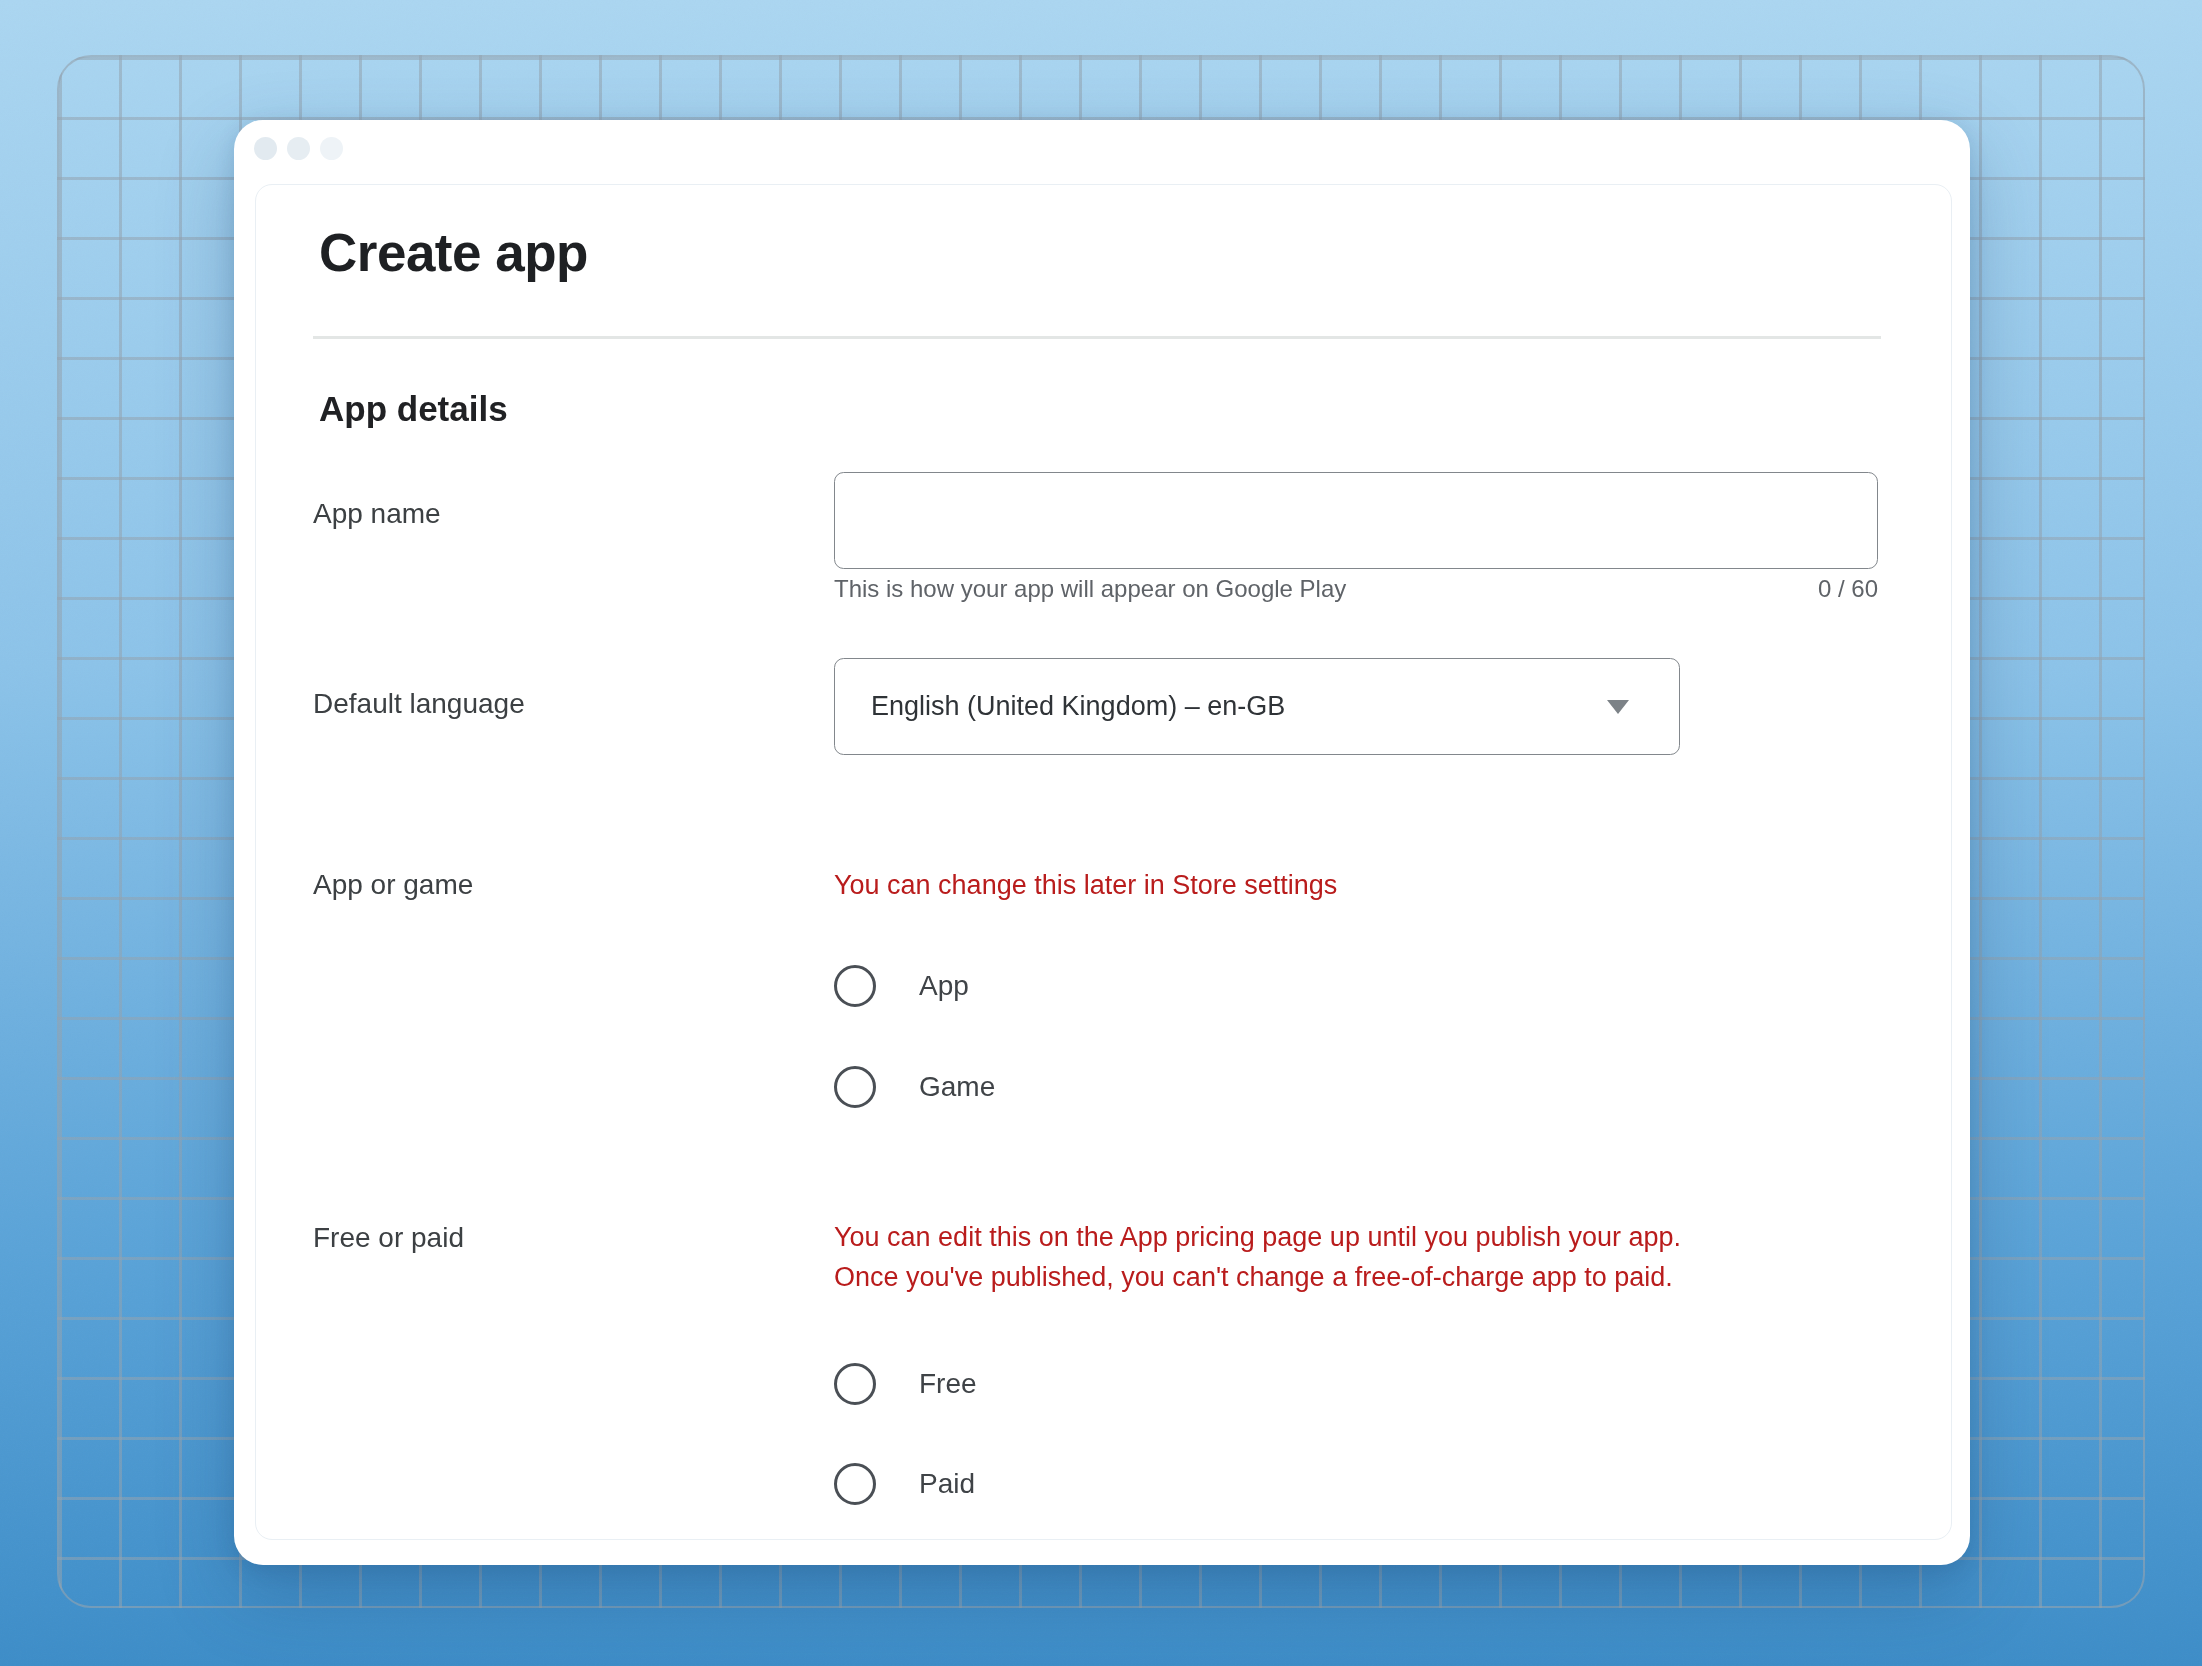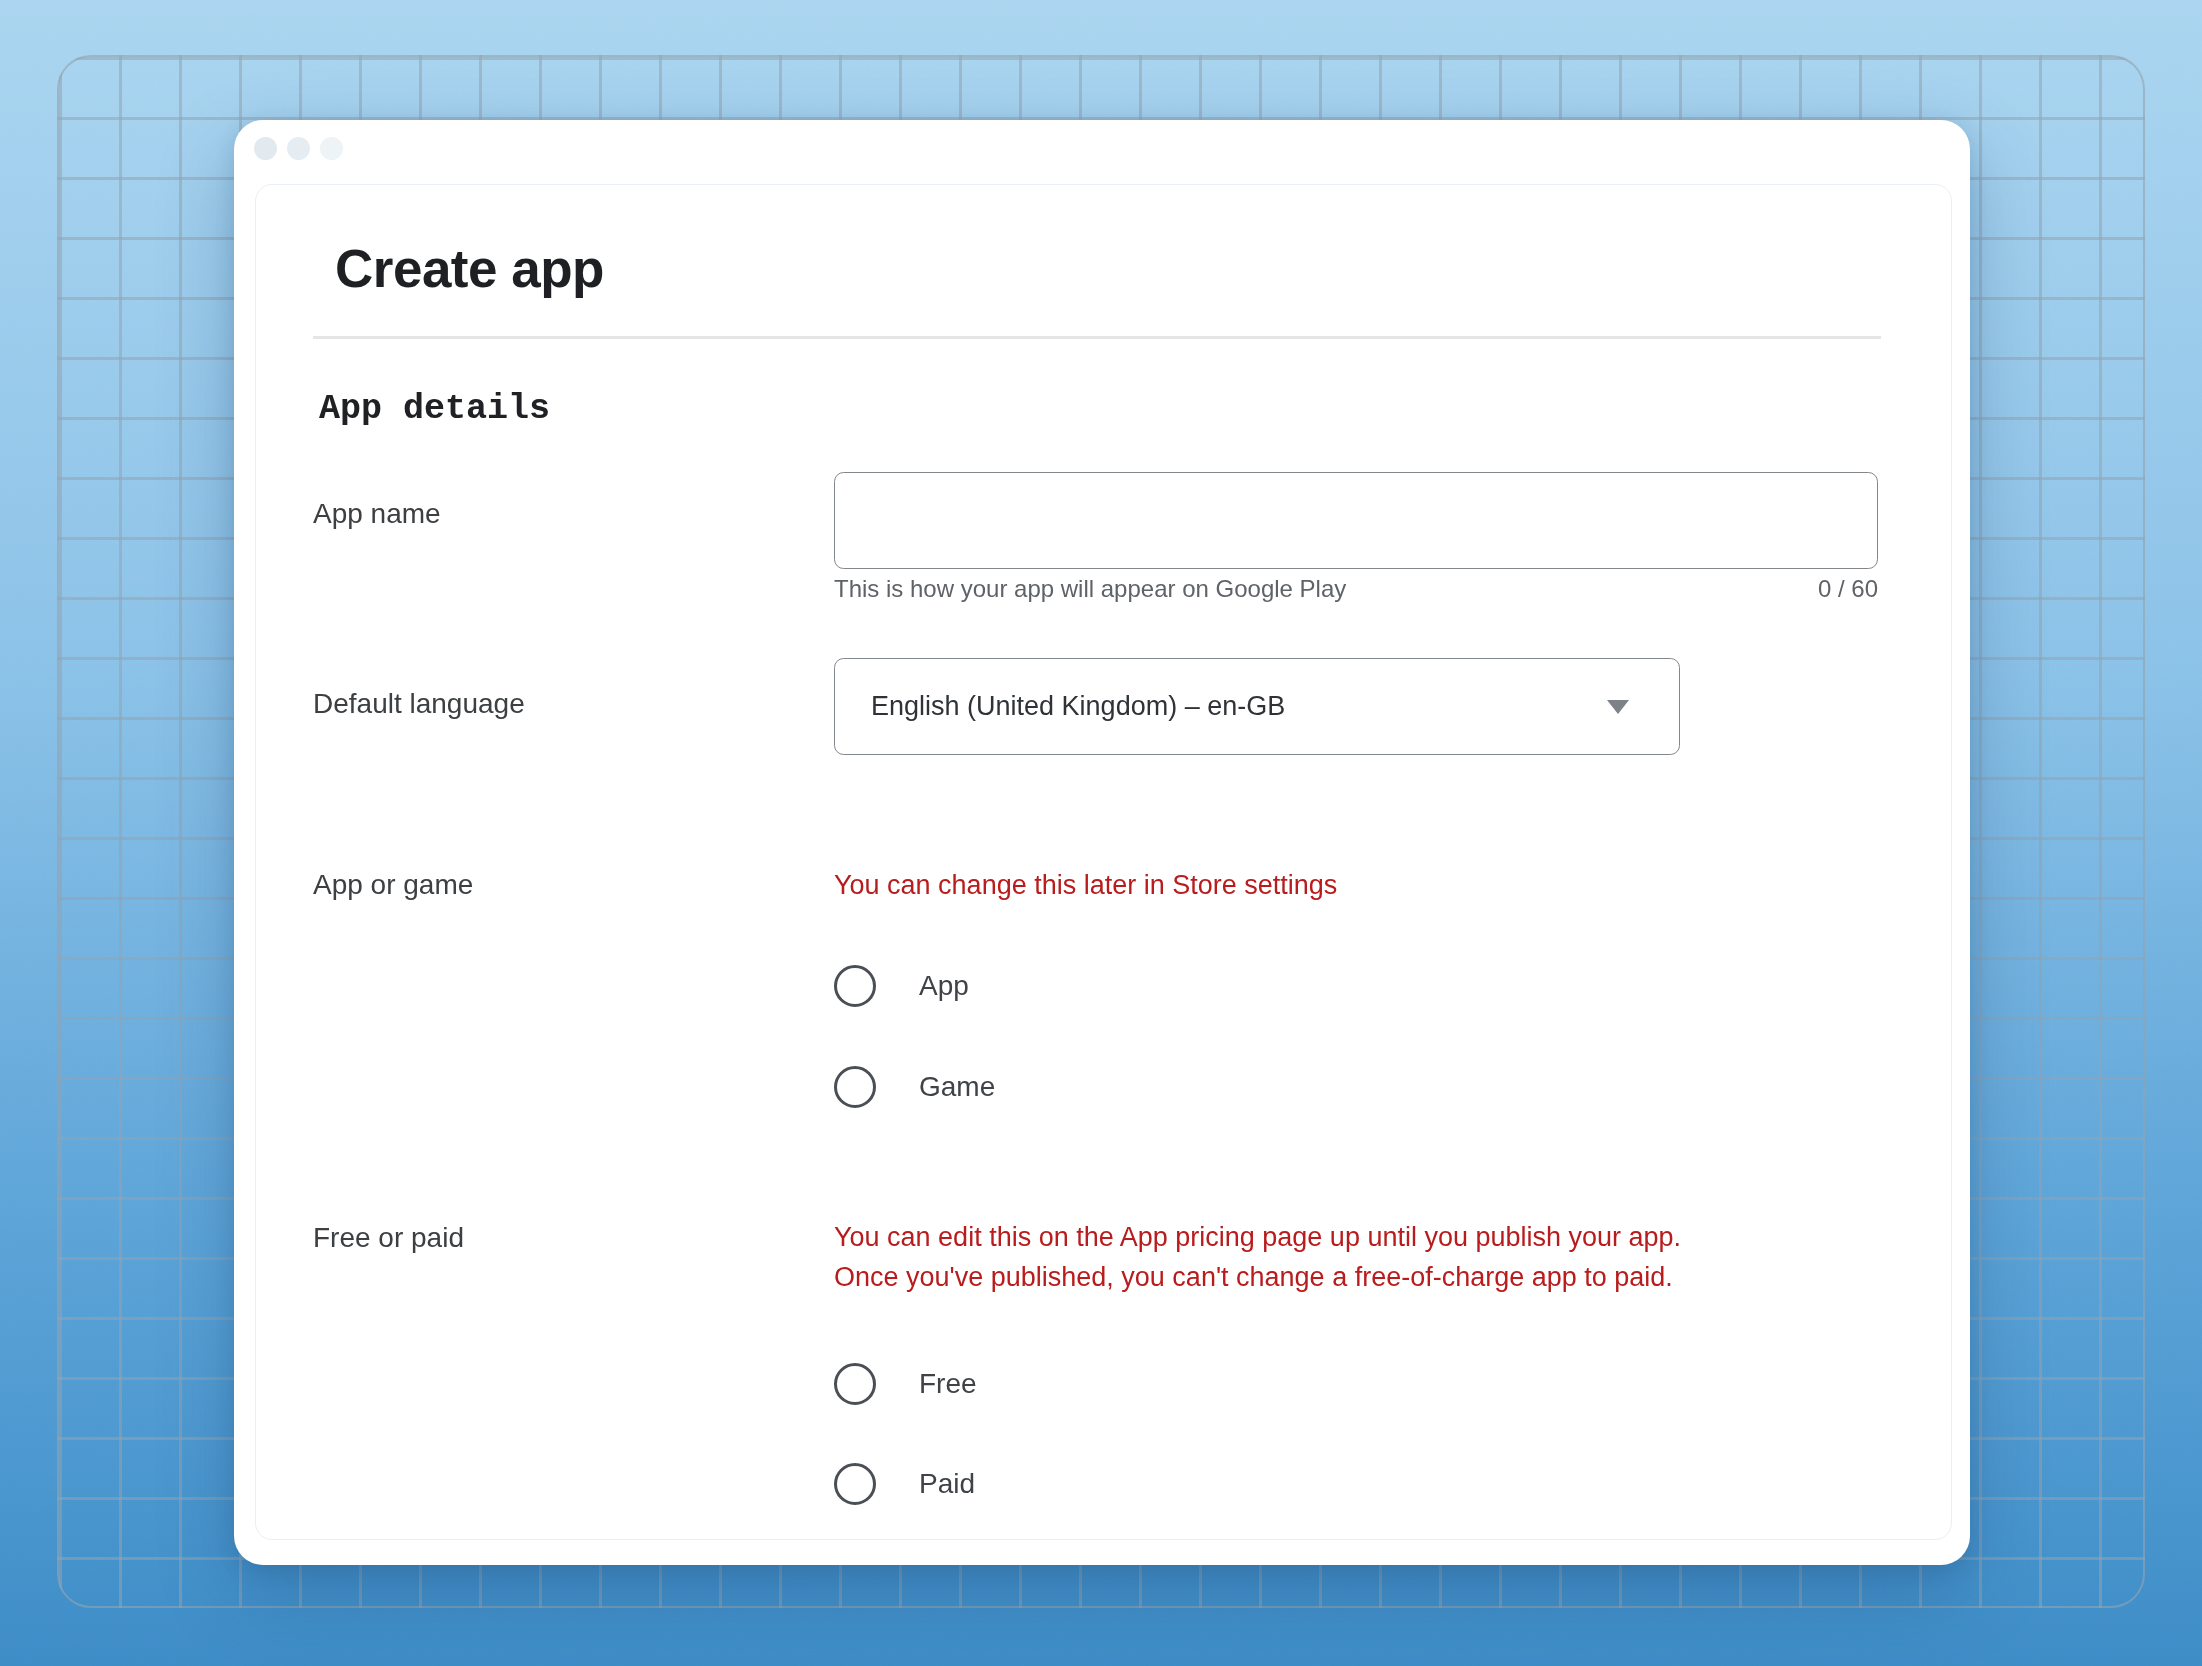--- a/index.html
+++ b/index.html
@@ -33,31 +33,31 @@
   .d3 { left:86px; background:#eef3f7; }
 
   .inner-panel {
     position:absolute; left:21px; top:64px; width:1697px; height:1356px;
     box-sizing:border-box; border:1.9px solid #e9eff4; border-radius:17px;
     pointer-events:none; z-index:1;
   }
   .window > .content-el { z-index:2; }
 
   .page-title {
-    position:absolute; left:85px; top:99px; margin:16px;
+    position:absolute; left:85px; top:99px; margin:0;
     font-size:53px; line-height:67px; font-weight:600; letter-spacing:-0.5px;
     color:var(--title-text,#1e2023); z-index:2;
   }
   .divider {
     position:absolute; left:79px; top:216px; width:1568px; height:2.9px;
     background:var(--divider,#e3e6e5); z-index:2;
   }
   .section-title {
     position:absolute; left:85px; top:267px; margin:0;
-    font-size:35px; line-height:44px; font-weight:600; color:#202124; z-index:2;font-family:Liberation Mono, monospace;
+    font-size:35px; line-height:44px; font-weight:600; color:#202124; z-index:2;
   }
 
   .flabel {
     position:absolute; left:79px; font-size:28px; line-height:32.5px;
     color:var(--label-text,#3c4043); z-index:2;
   }
   .lbl-app-name { top:378px; }
   .lbl-default-language { top:568px; }
   .lbl-app-or-game { top:749px;text-align:right; }
   .lbl-free-or-paid { top:1102px; }

